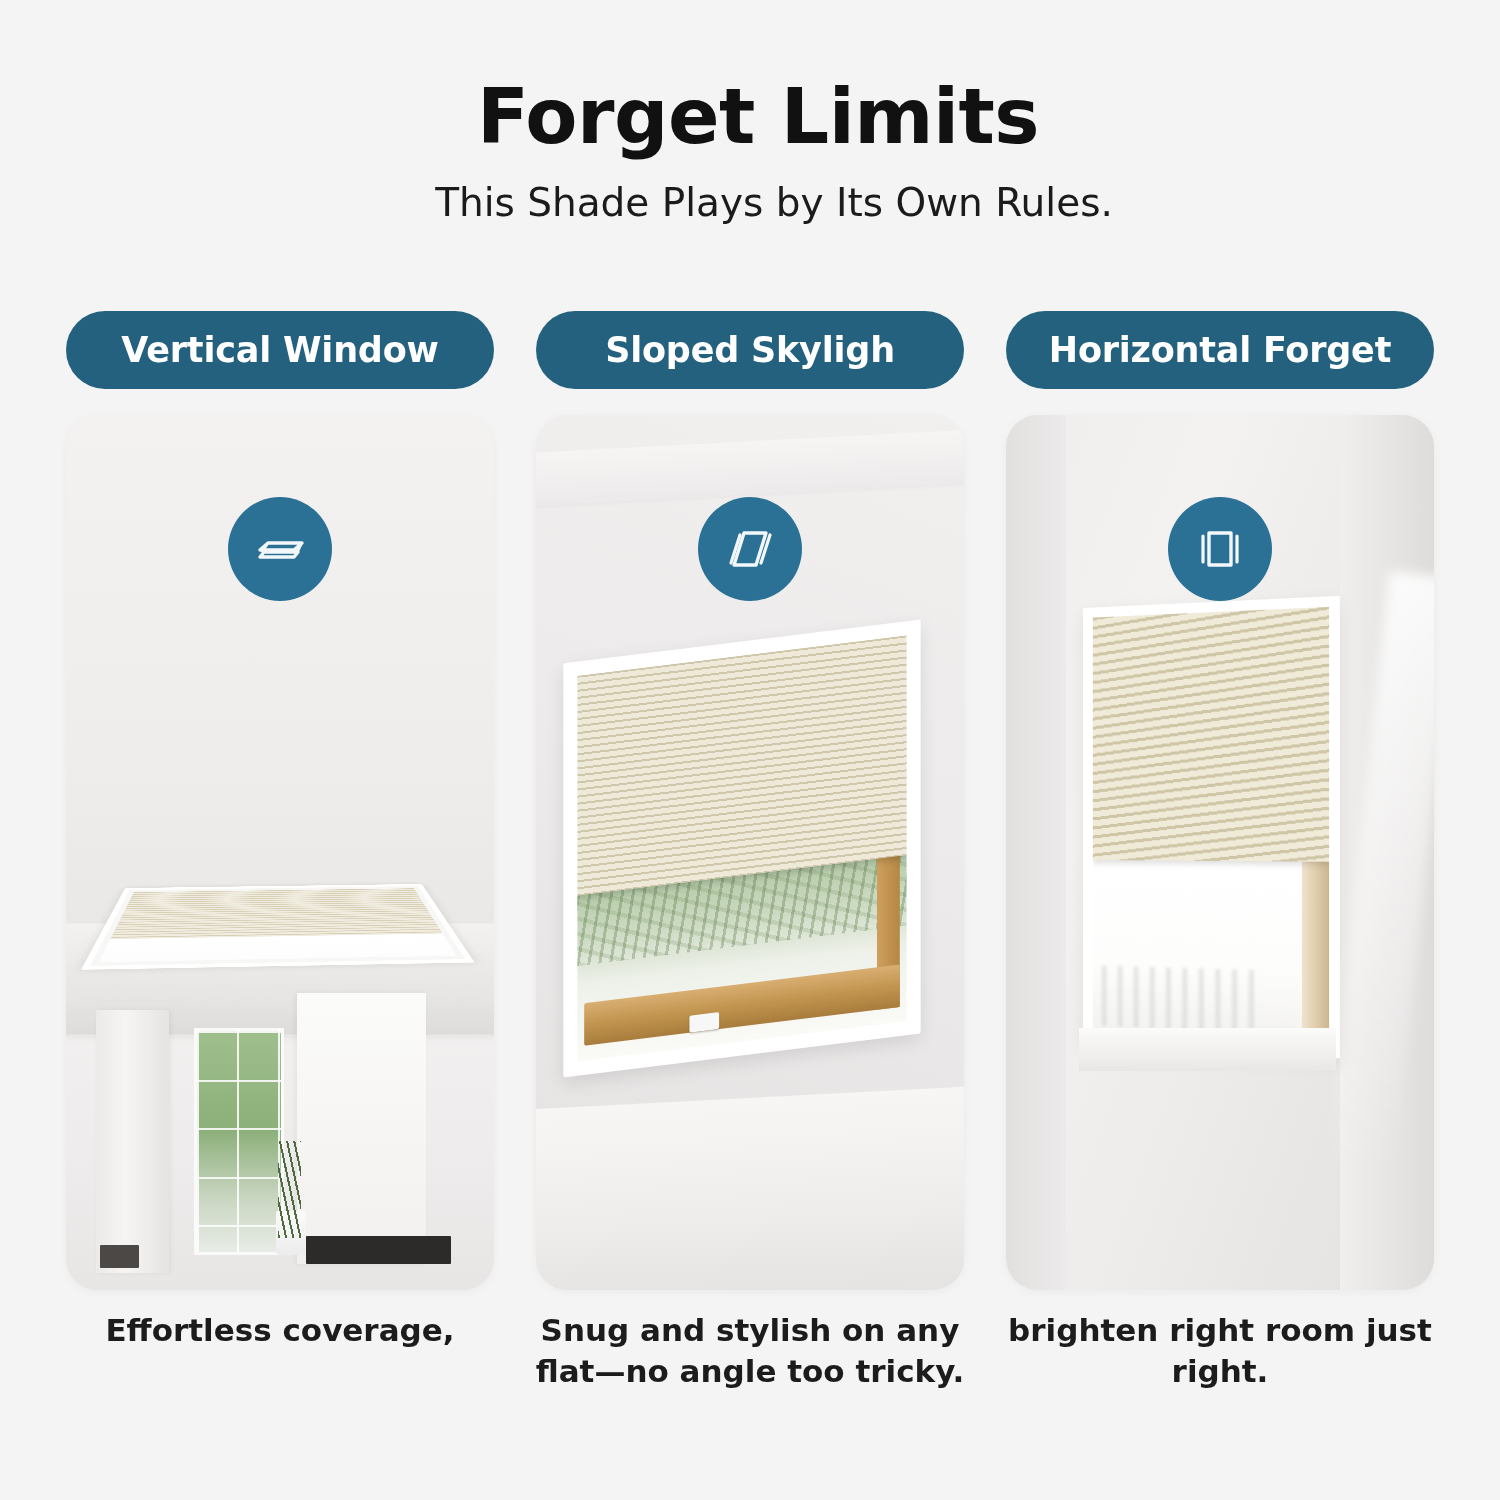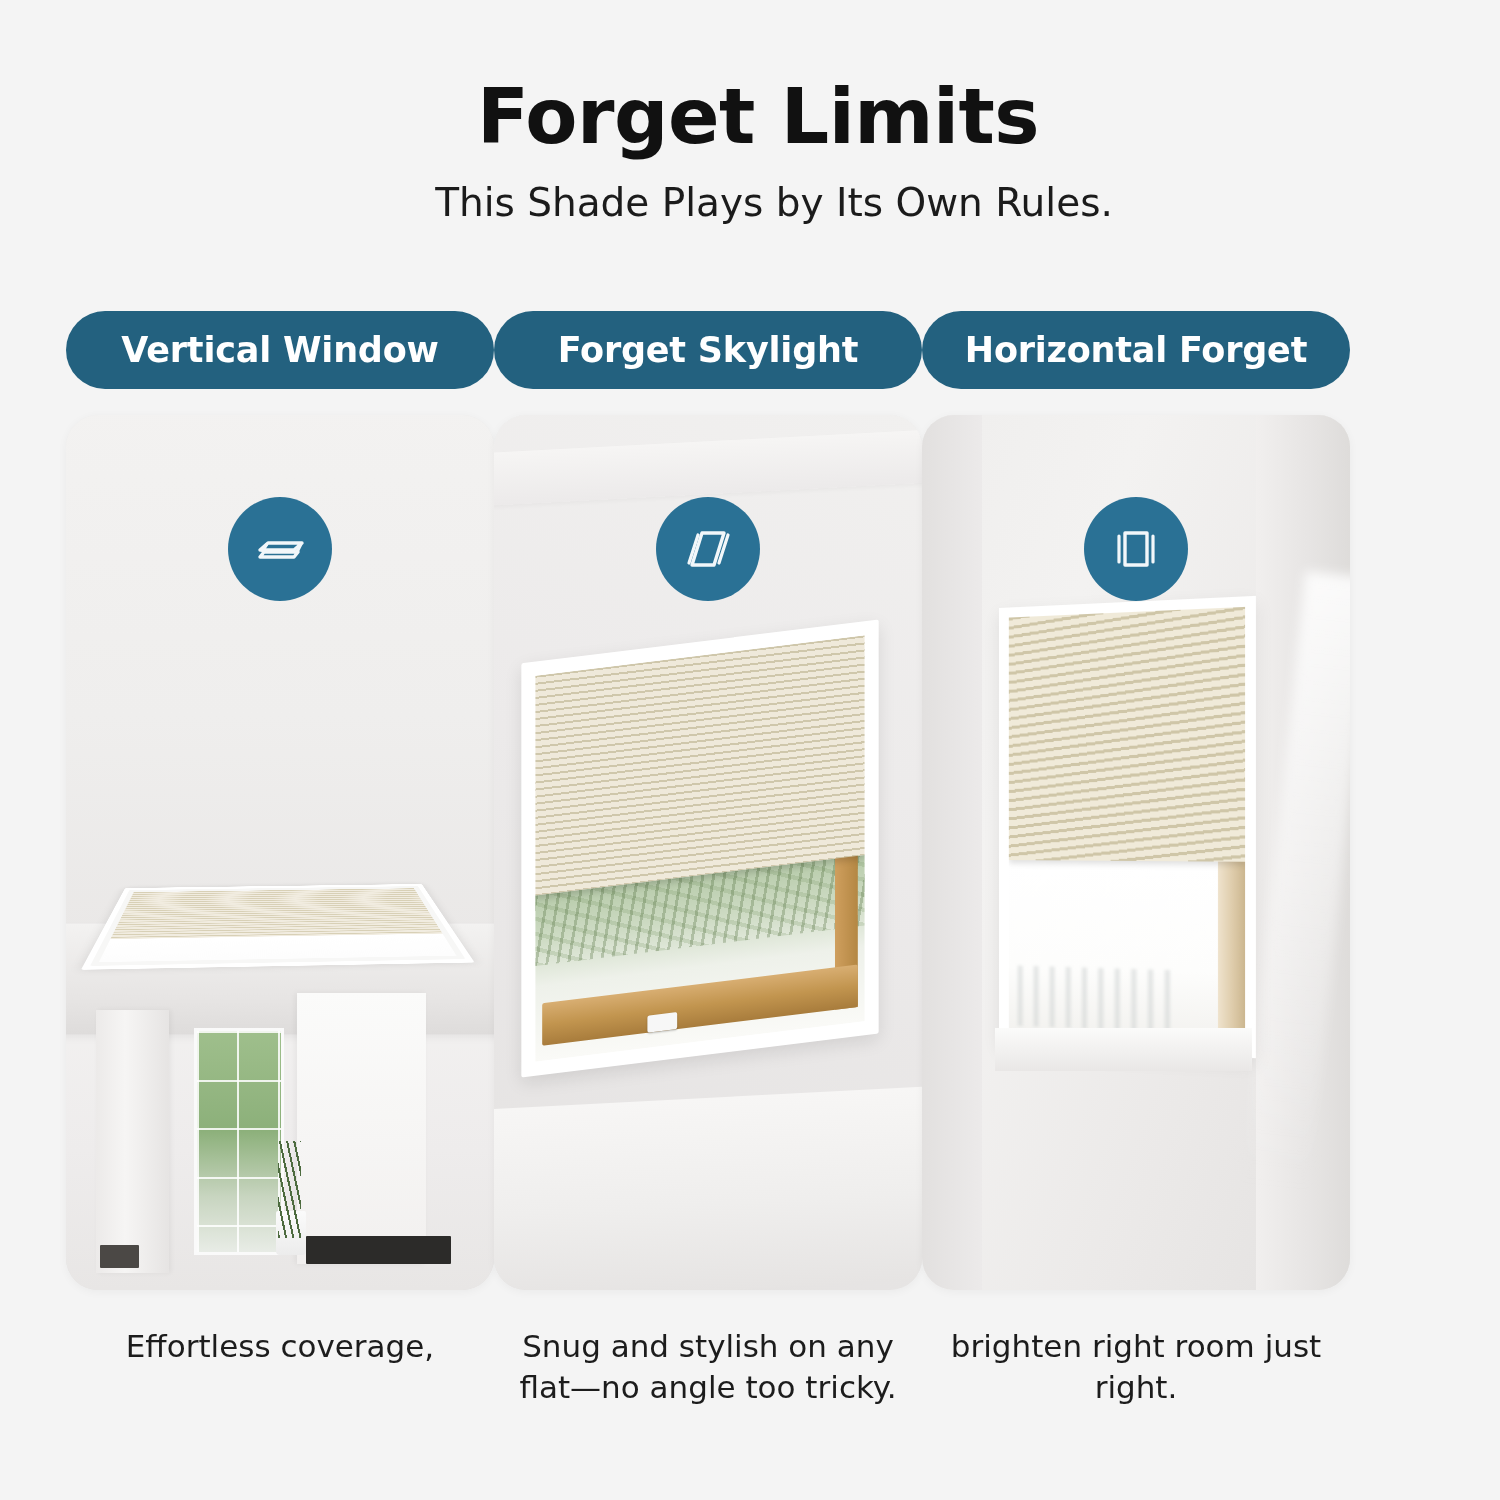--- a/index.html
+++ b/index.html
@@ -43,20 +43,21 @@
     padding-left: 32px;
   }
 
   
   .columns {
     position: absolute;
     top: 311px;
     left: 66px;
     width: 1368px;
     display: flex;
+    gap: 42px;
   }
   .col {
     width: 428px;
     display: flex;
     flex-direction: column;
     align-items: center;
   }
 
   
   .badge {
@@ -321,27 +322,27 @@
     background: #2a7195;
     display: flex;
     align-items: center;
     justify-content: center;
     z-index: 5;
   }
   .icon-circle svg { display: block; }
 
   
   .caption {
-    margin-top: 36px;
+    margin-top: 20px;
     width: 430px;
     text-align: center;
     font-size: 31px;
     line-height: 1.32;
     color: #1c1c1c;
-    font-weight: 400;
+    font-weight: 700;
   }
 </style>
 </head>
 <body>
 
 <div class="page">
 
   <div class="header">
     <div class="headline">Forget Limits</div>
     <div class="subhead">This Shade Plays by Its Own Rules.</div>
@@ -387,21 +388,21 @@
         </div>
       </div>
 
       <div class="caption">
         <div>Effortless coverage,</div>
       </div>
     </div>
 
     <div class="col">
       <div class="badge">
-        <span>Forget Skylight</span>
+        <span>Sloped Skyligh</span>
       </div>
 
       <div class="card">
         <div class="photo">
           <div class="c2-wall"></div>
           <div class="c2-ceilingline"></div>
           <div class="c2-unit">
             <div class="c2-frame"></div>
             <div class="c2-inner">
               <div class="c2-view"></div>

